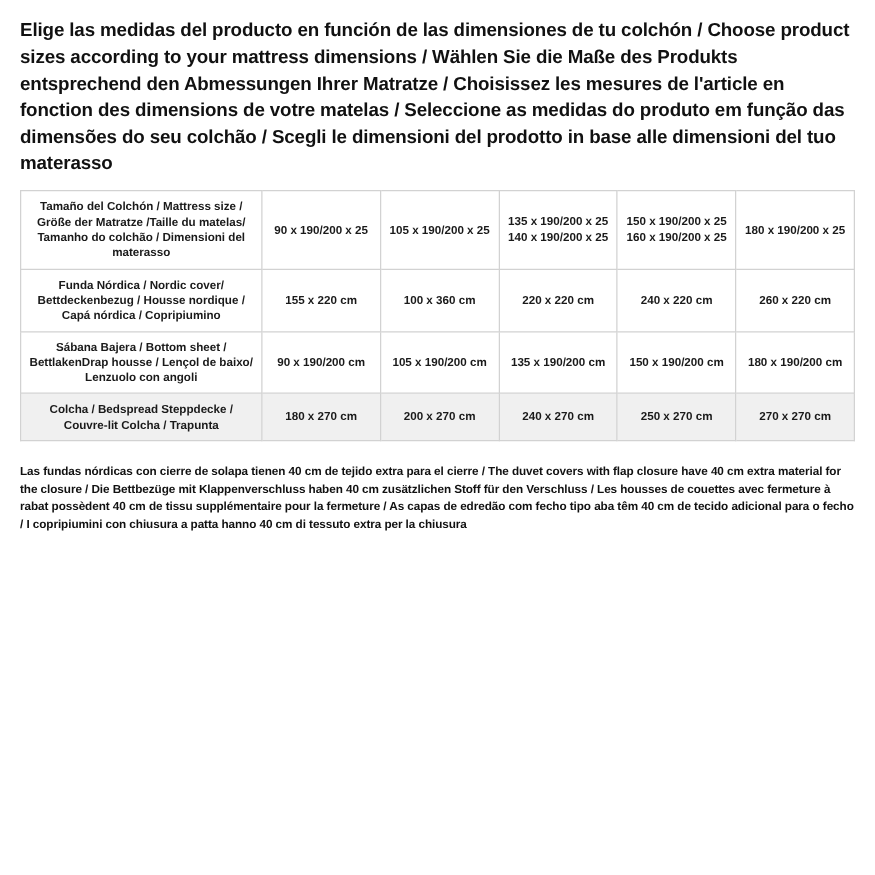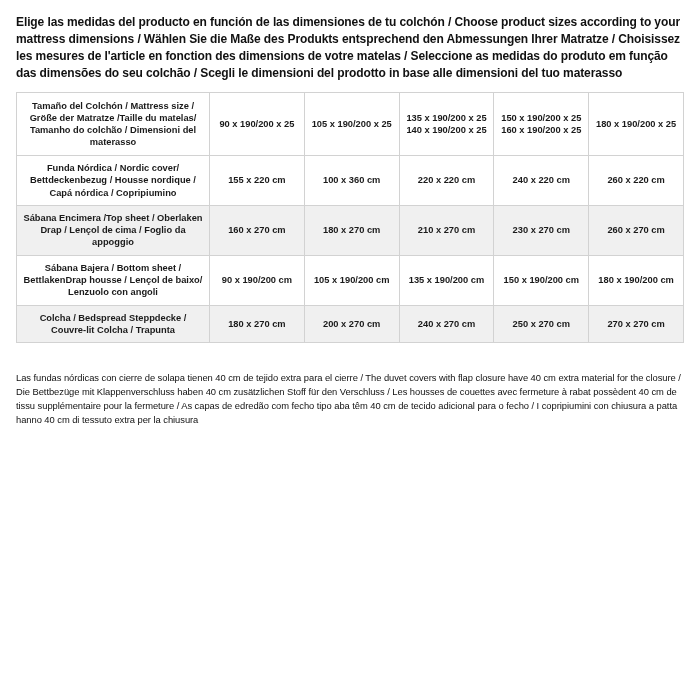--- a/index.html
+++ b/index.html
@@ -16,21 +16,21 @@
   }
   #page {
     width: 700px;
     height: 700px;
     box-sizing: border-box;
     padding: 14px 16px 10px 16px;
     display: flex;
     flex-direction: column;
   }
   .intro {
-    font-size: 12px;
+    font-size: 15px;
     font-weight: bold;
     line-height: 1.42;
     letter-spacing: -0.1px;
     color: #111111;
     margin-bottom: 10px;
   }
   table.sizes {
     width: 100%;
     border-collapse: collapse;
     table-layout: fixed;
@@ -63,23 +63,23 @@
   tr.header-row td.val {
     font-size: 9.3px;
   }
   tr.header-row td {
     height: 50px;
   }
   .multi {
     display: block;
   }
   .outro {
-    margin-top: 28px;
+    margin-top: 17px;
     font-size: 9.4px;
-    font-weight: normal;
+    font-weight: bold;
     line-height: 1.5;
     letter-spacing: -0.05px;
     color: #111111;
   }
 </style>
 </head>
 <body>
 
 <div id="page">
 
@@ -110,28 +110,20 @@
 
       <tr>
         <td class="rowhead">Funda Nórdica /  Nordic cover/ Bettdeckenbezug / Housse nordique / Capá nórdica / Copripiumino</td>
         <td class="val">155 x 220 cm</td>
         <td class="val">100 x 360 cm</td>
         <td class="val">220 x 220 cm</td>
         <td class="val">240 x 220 cm</td>
         <td class="val">260 x 220 cm</td>
       </tr>
 
-      <tr class="zebra">
-        <td class="rowhead">Sábana Encimera /Top sheet / Oberlaken Drap / Lençol de cima / Foglio da appoggio</td>
-        <td class="val">160 x 270 cm</td>
-        <td class="val">180 x 270 cm</td>
-        <td class="val">210 x 270 cm</td>
-        <td class="val">230 x 270 cm</td>
-        <td class="val">260 x 270 cm</td>
-      </tr>
 
       <tr>
         <td class="rowhead">Sábana Bajera / Bottom sheet / BettlakenDrap housse / Lençol de baixo/ Lenzuolo con angoli</td>
         <td class="val">90 x 190/200 cm</td>
         <td class="val">105 x 190/200 cm</td>
         <td class="val">135 x 190/200 cm</td>
         <td class="val">150 x 190/200 cm</td>
         <td class="val">180 x 190/200 cm</td>
       </tr>
 

